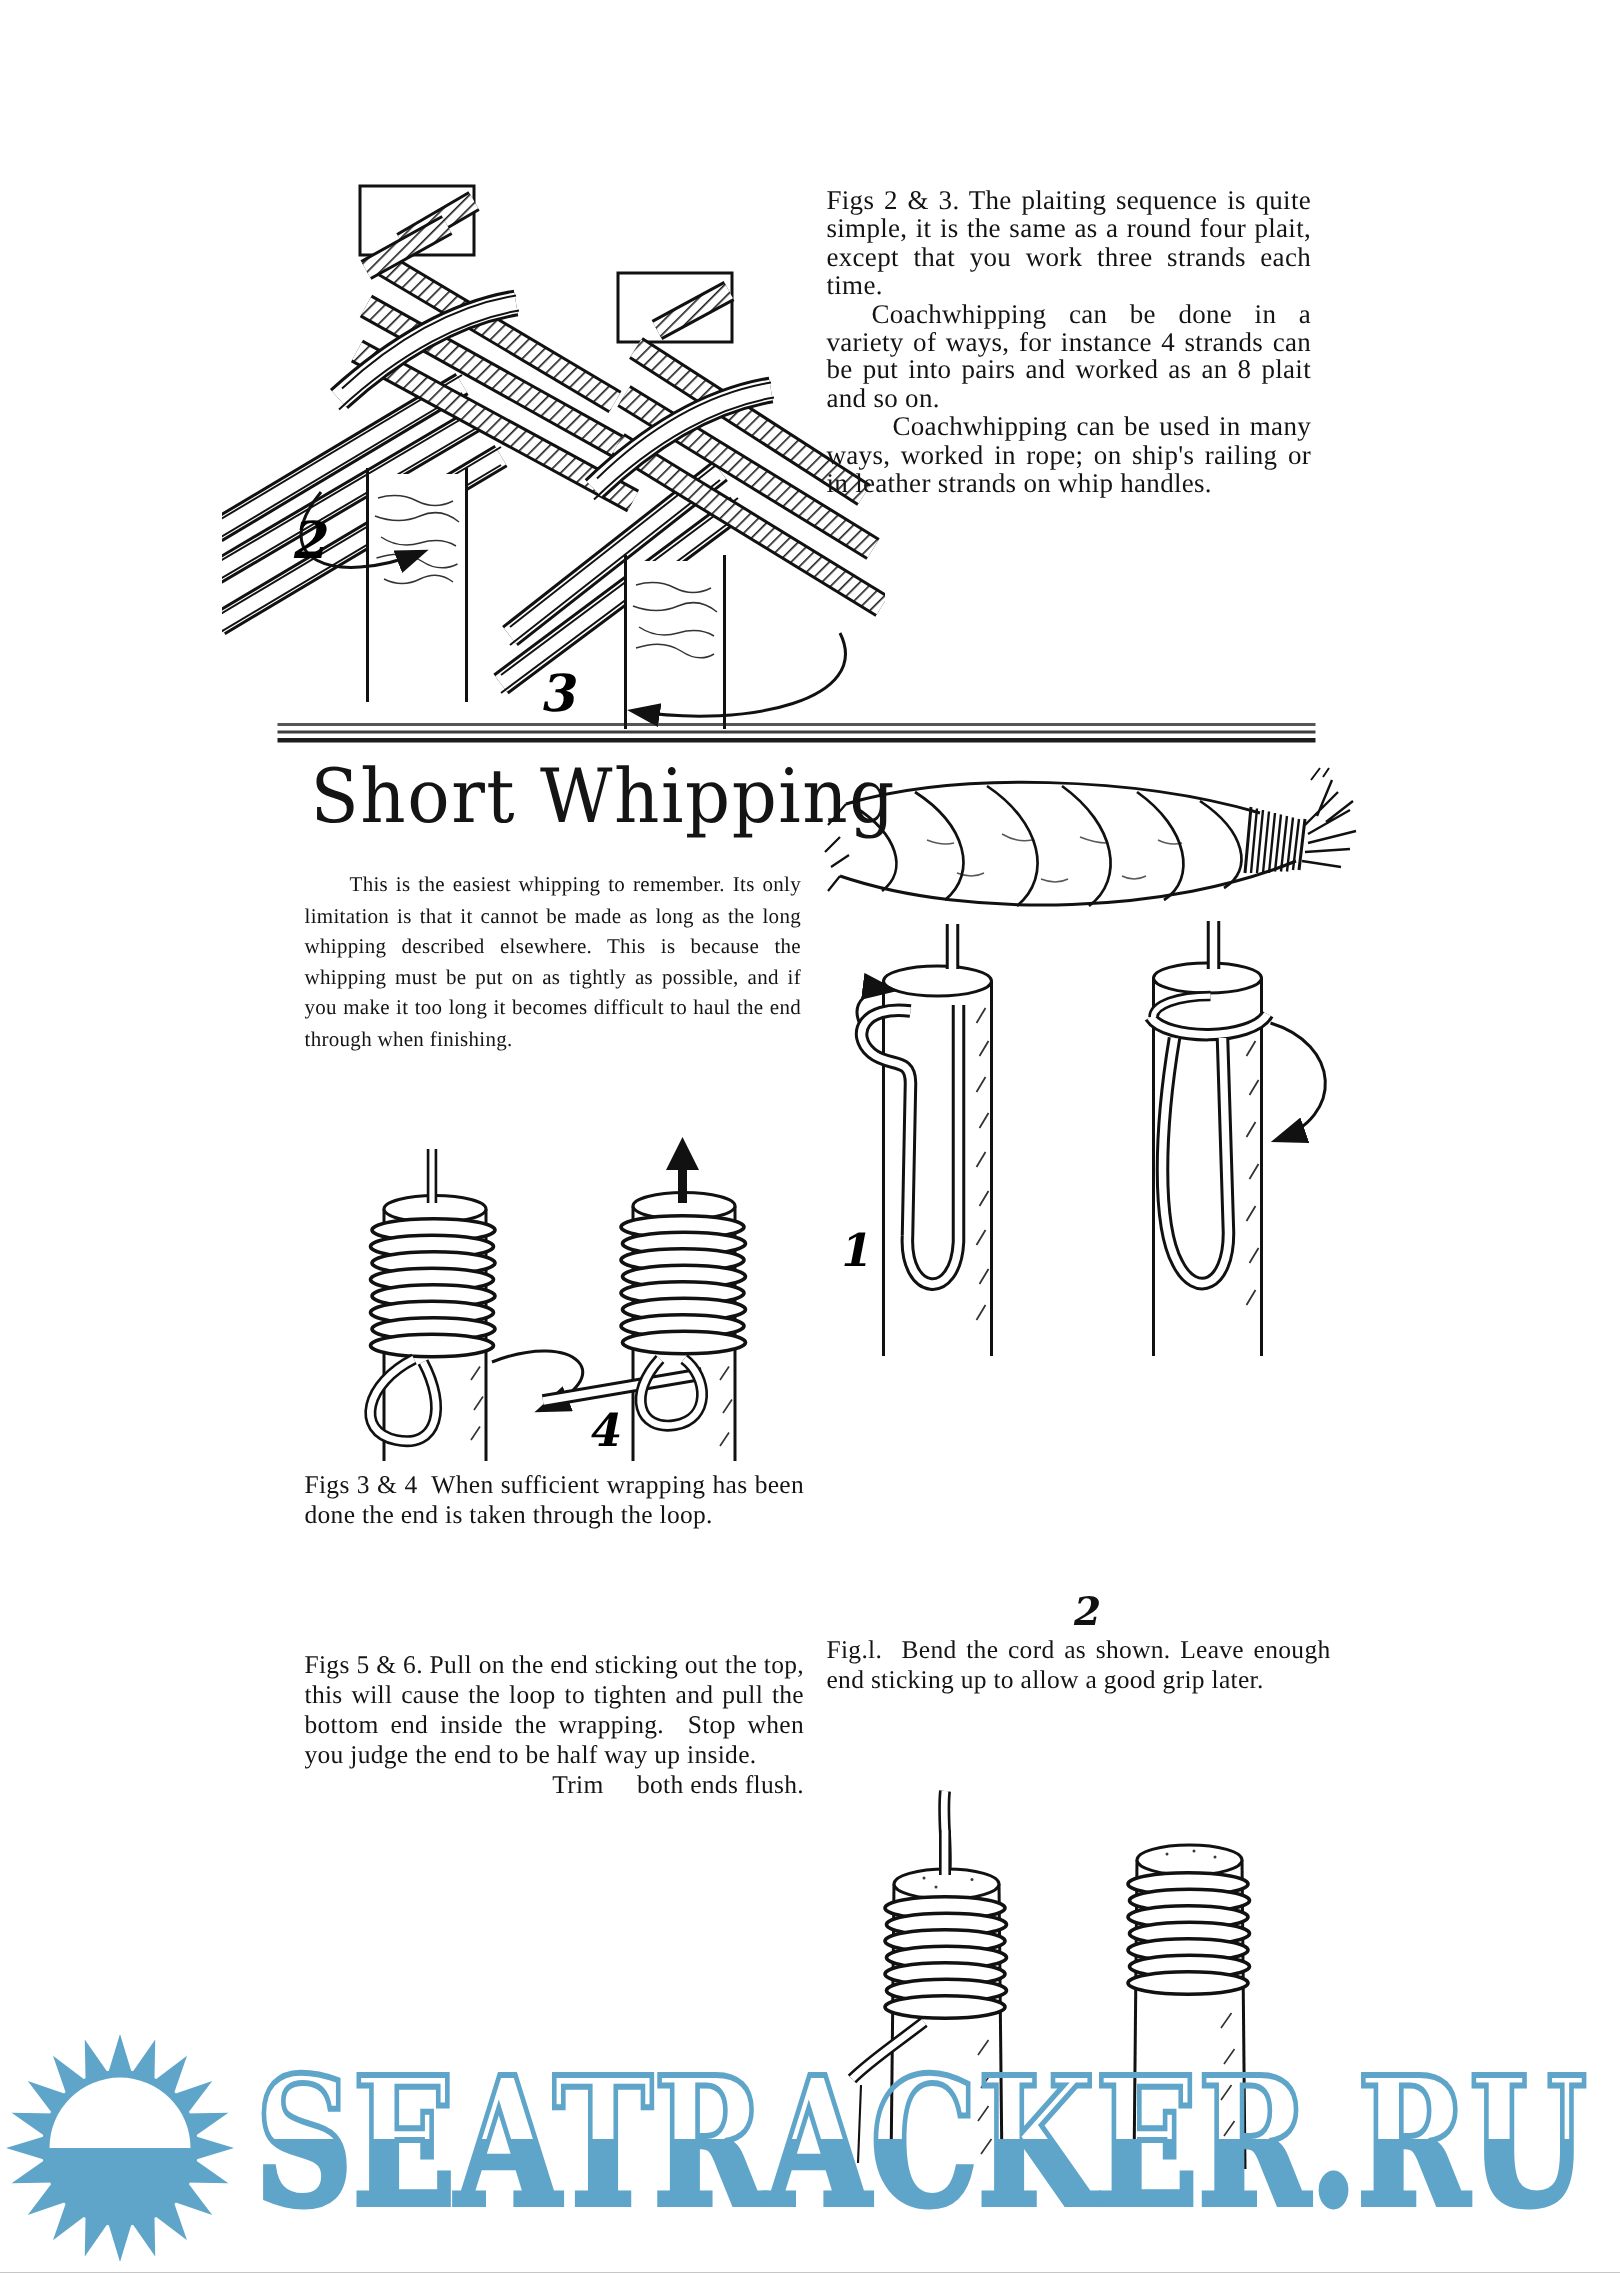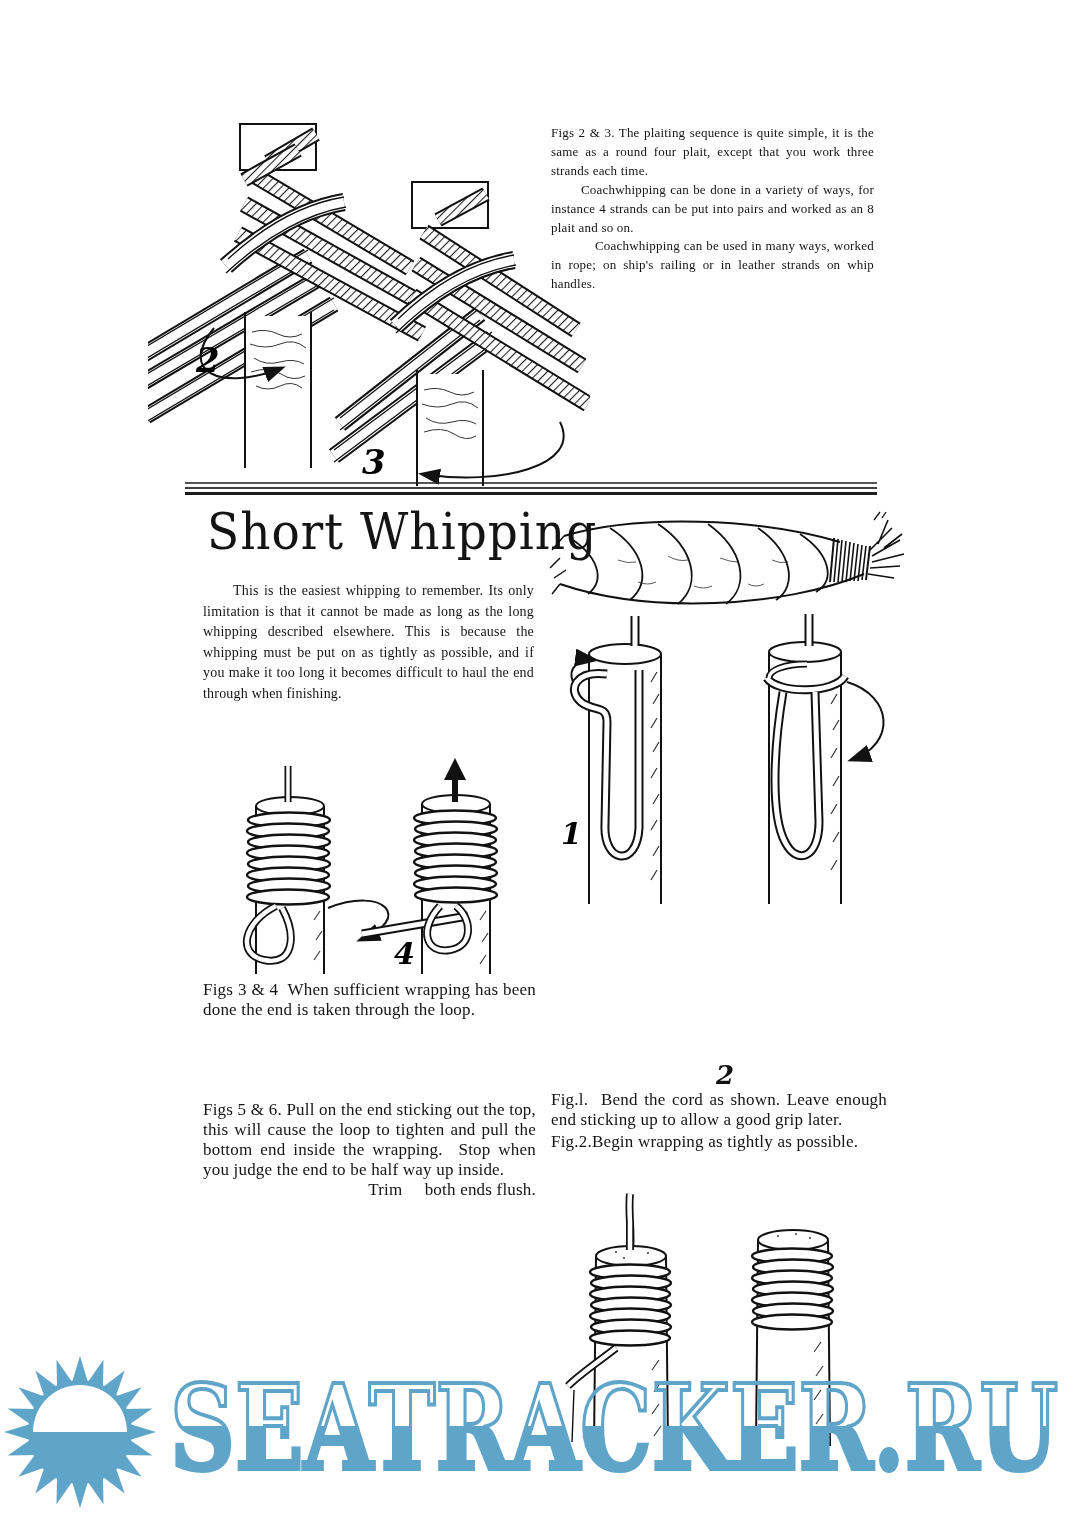--- a/index.html
+++ b/index.html
@@ -4,21 +4,21 @@
 <style>
   html,body{margin:0;padding:0;background:#9a9a9a;}
   .page{
     position:relative;width:1080px;height:1515px;margin:0 auto;
     background:#ffffff;overflow:hidden;
     font-family:"Liberation Serif", serif;color:#141414;
   }
   .abs{position:absolute;}
   p{margin:0;text-align:right;}
   .just{text-align:justify;}
-  .body-right{font-size:13px;line-height:18.9px;letter-spacing:.2px;}
+  .body-right{font-size:18px;line-height:18.9px;letter-spacing:.2px;}
   .body-left{font-size:14px;line-height:20.6px;letter-spacing:.2px;}
   .caption{font-size:17px;line-height:20px;letter-spacing:.2px;}
   .ind1{text-indent:30px;}
   .ind2{text-indent:44px;}
   .title{
     font-family:"DejaVu Serif", serif;font-size:47px;font-weight:500;
     letter-spacing:1px;white-space:nowrap;transform:scaleY(1.06);
   }
   .divider .ln{background:#1c1c1c;}
   .handnum{font-family:"DejaVu Serif", serif;font-style:italic;font-weight:bold;color:#111;}
@@ -292,21 +292,20 @@
 
   <div class="abs caption" style="left:203px;top:1076px;width:333px;margin-top:24px;">
     <p class="just">Figs 5 &amp; 6. Pull on the end sticking out the top, this will cause the loop to tighten and pull the bottom end inside the wrapping. &nbsp;Stop when you judge the end to be half way up inside.</p>
     <p>Trim&nbsp;&nbsp;&nbsp;&nbsp;&nbsp;both ends flush.</p>
   </div>
 
   <div class="abs handnum" style="left:716px;top:1060px;font-size:26px;">2</div>
 
   <div class="abs caption" style="left:551px;top:1090px;width:336px;">
     <p class="just">Fig.l.&nbsp; Bend the cord as shown. Leave enough end sticking up to allow a good grip later.</p>
-    <p class="just" style="margin-top:2px;">Fig.2.Begin wrapping as tightly as possible.</p>
   </div>
 
   <svg class="abs" style="left:556px;top:1190px;" width="340" height="258" viewBox="0 0 340 258">
 
     <g>
       <path d="M74,4 C72,22 76,44 74,62" stroke="#111" stroke-width="8" fill="none"></path>
       <path d="M74,4 C72,22 76,44 74,62" stroke="#fff" stroke-width="4.5" fill="none"></path>
       <line x1="40" y1="66" x2="38" y2="256" stroke="#111" stroke-width="2"></line>
       <line x1="110" y1="66" x2="112" y2="256" stroke="#111" stroke-width="2"></line>
       <ellipse cx="75" cy="66" rx="35" ry="10" fill="#fff" stroke="#111" stroke-width="2"></ellipse>

